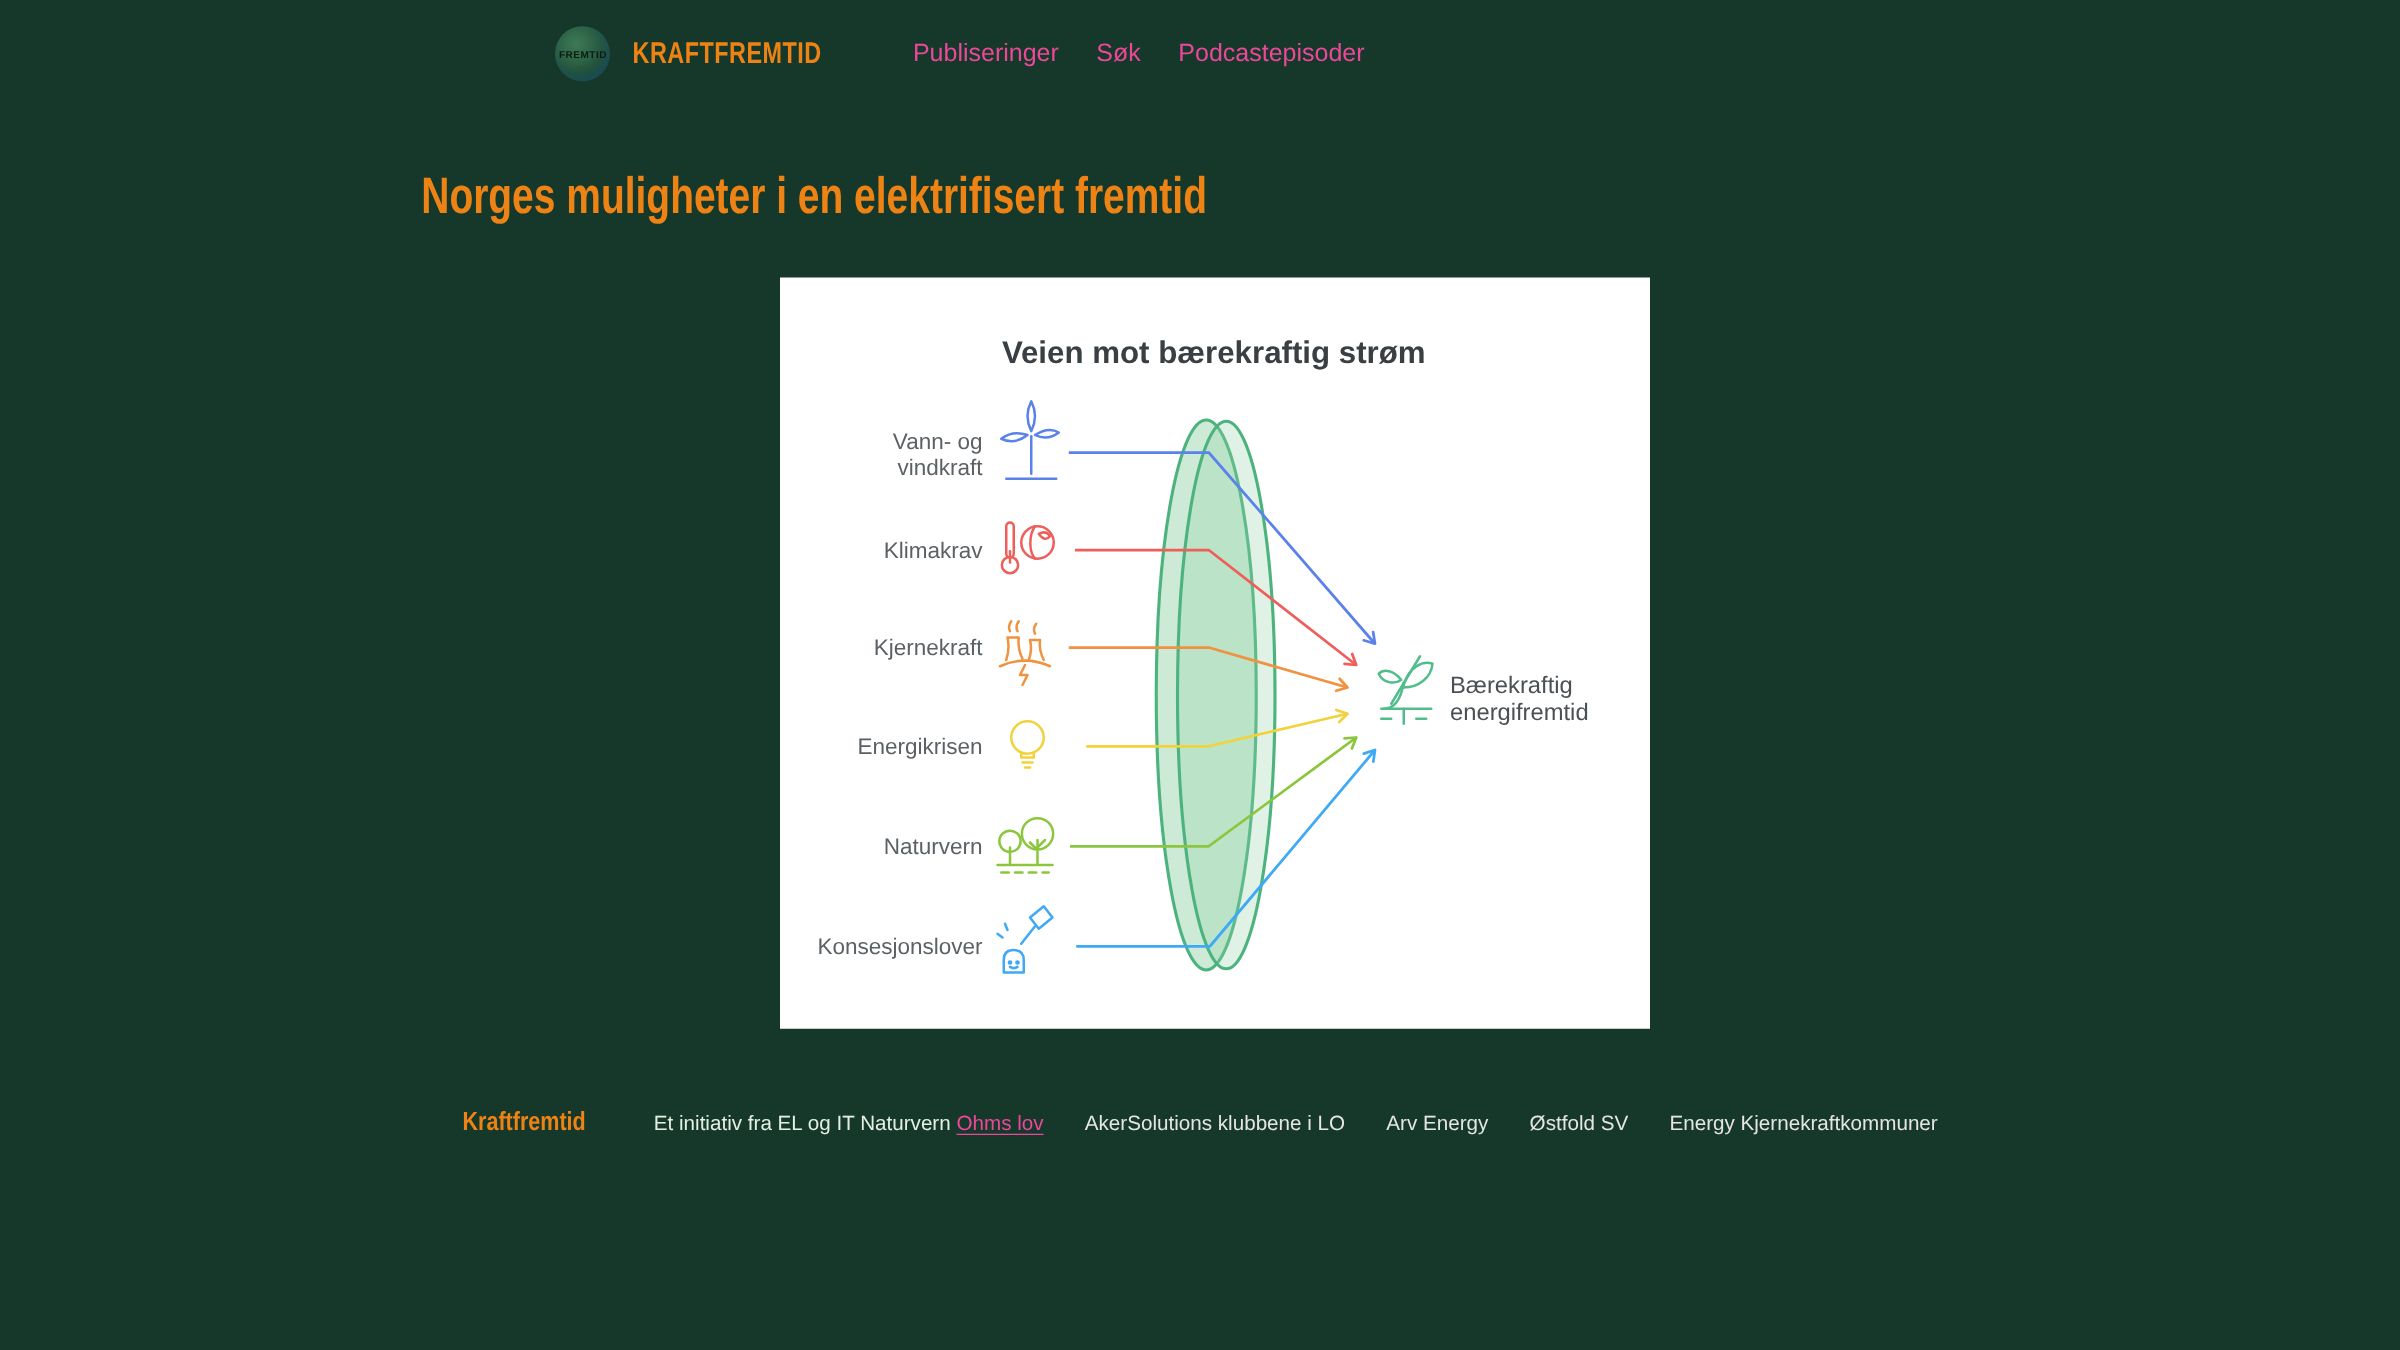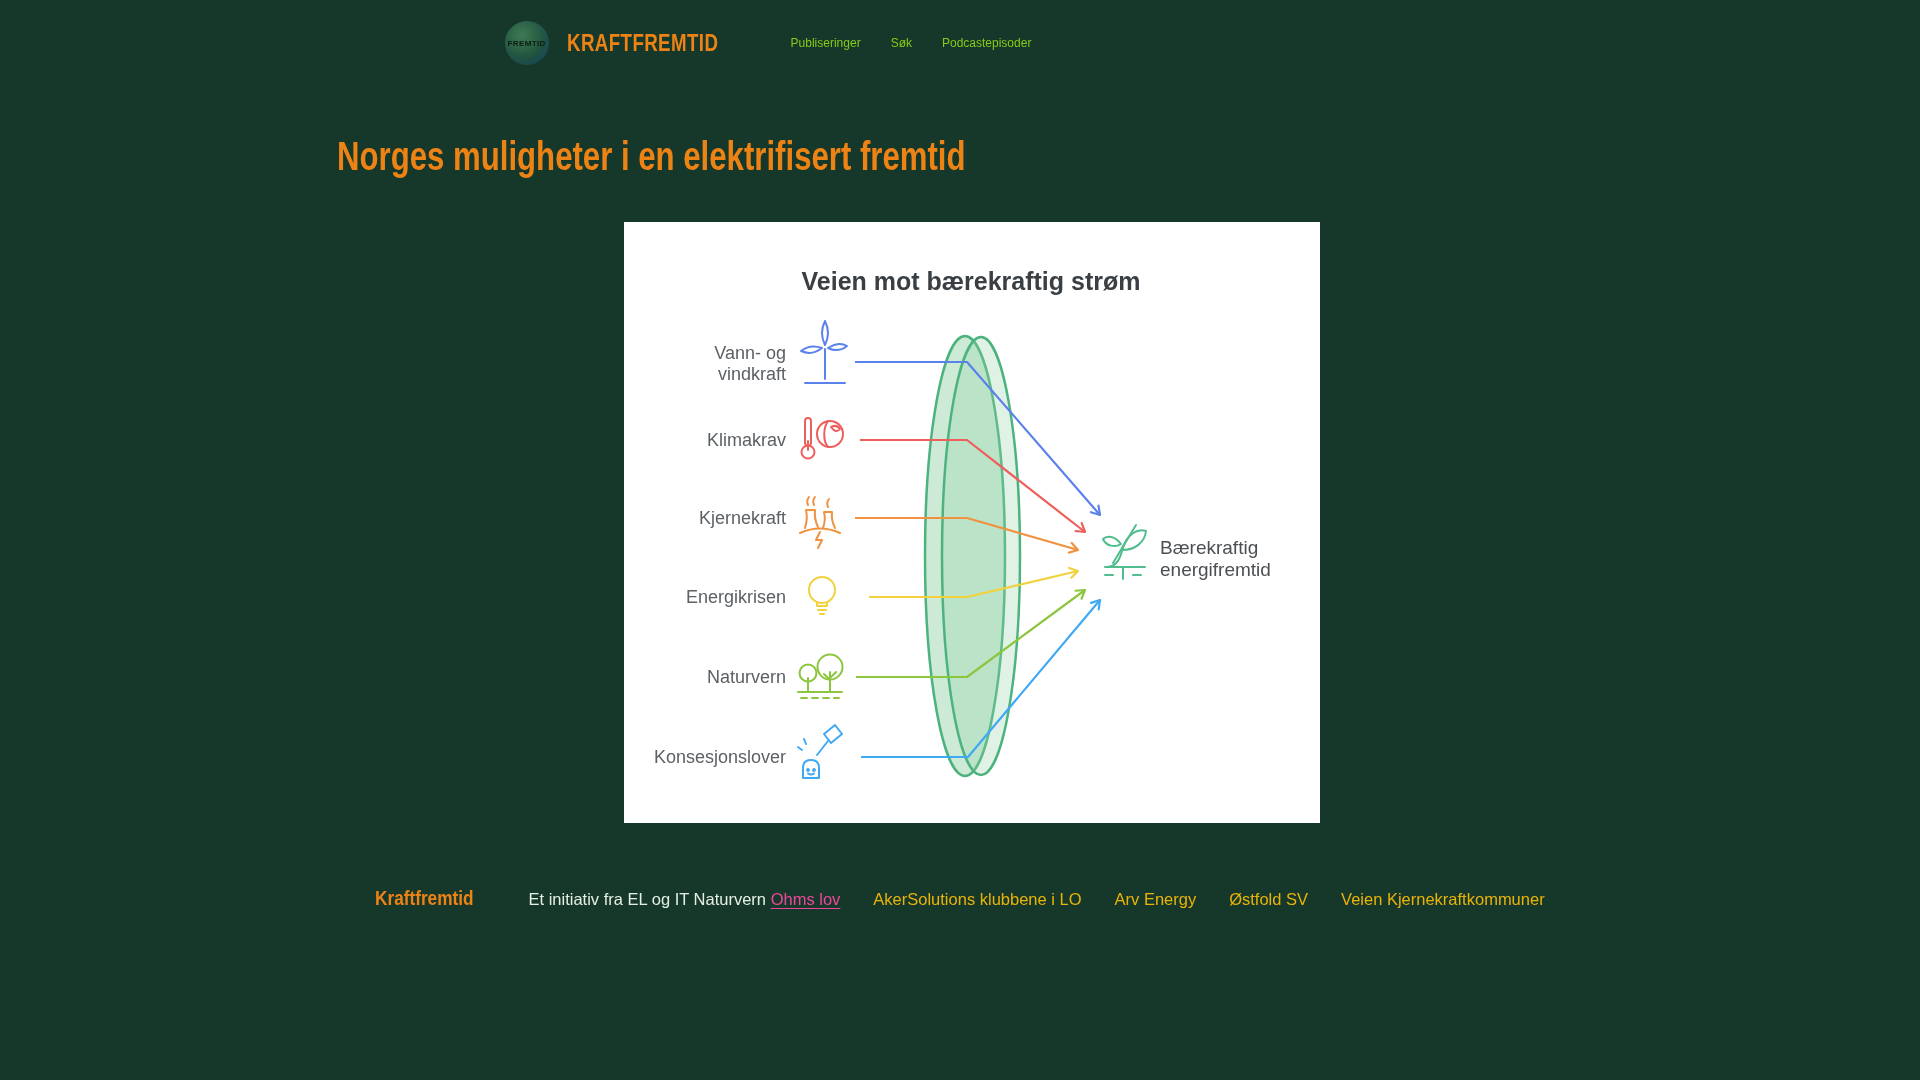--- a/index.html
+++ b/index.html
@@ -23,21 +23,21 @@
     flex:0 0 auto;
   }
   .logo-text{font-size:8px;font-weight:800;color:#0c1b12;letter-spacing:.4px;}
   .cond{display:inline-block;transform-origin:0 50%;}
   .brand{
     font-size:24px;font-weight:700;color:#ee8315;
     text-decoration:none;transform:scaleX(.78);
     letter-spacing:.5px;white-space:nowrap;
   }
   .nav{display:flex;gap:30px;margin-left:12px;}
-  .nav a{color:#84cc16;text-decoration:none;font-size:12px;white-space:nowrap;}
+  .nav a{color:#ec4899;text-decoration:none;font-size:20px;white-space:nowrap;}
   
   .page-title{
     position:absolute;left:337px;top:133px;margin:0;
     font-size:41px;font-weight:700;color:#ee8315;
     transform:scaleX(.76);transform-origin:0 50%;white-space:nowrap;
   }
   
   .card{
     position:absolute;left:624px;top:222px;width:696px;height:601px;
     background:#ffffff;
@@ -48,21 +48,21 @@
     position:absolute;left:0;top:886px;width:1920px;
     display:flex;align-items:baseline;justify-content:center;gap:33px;
     font-size:16.5px;
   }
   .footer-brand{
     font-size:21px;font-weight:700;color:#ee8315;
     transform:scaleX(.82);white-space:nowrap;
   }
   .initiative{white-space:nowrap;color:#e4efe3;}
   .footer-link{color:#ec4899;text-decoration:underline;text-underline-offset:3px;}
-  .partner{white-space:nowrap;color:#eab308;}
+  .partner{white-space:nowrap;color:#e5e5e5;}
 </style>
 </head>
 <body>
 
 <div class="header">
   <div class="logo">
     <span class="logo-text">FREMTID</span>
   </div>
   <a href="#" class="brand cond">KRAFTFREMTID</a>
   <nav class="nav">
@@ -200,14 +200,14 @@
 
 <div class="footer">
   <span class="footer-brand cond">Kraftfremtid</span>
   <span class="initiative">
     <span>Et initiativ fra EL og IT Naturvern</span>
     <a href="#" class="footer-link">Ohms lov</a>
   </span>
   <span class="partner">AkerSolutions klubbene i LO</span>
   <span class="partner">Arv Energy</span>
   <span class="partner">Østfold SV</span>
-  <span class="partner">Veien Kjernekraftkommuner</span>
+  <span class="partner">Energy Kjernekraftkommuner</span>
 </div>
 
 </body></html>

